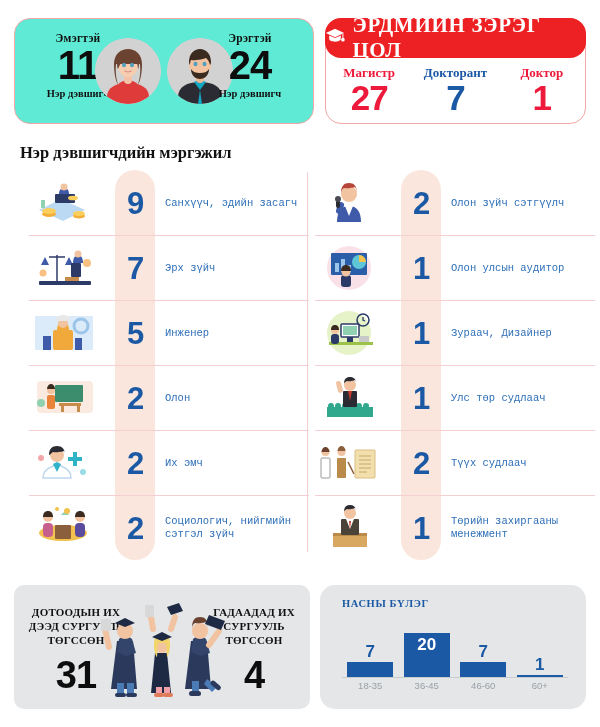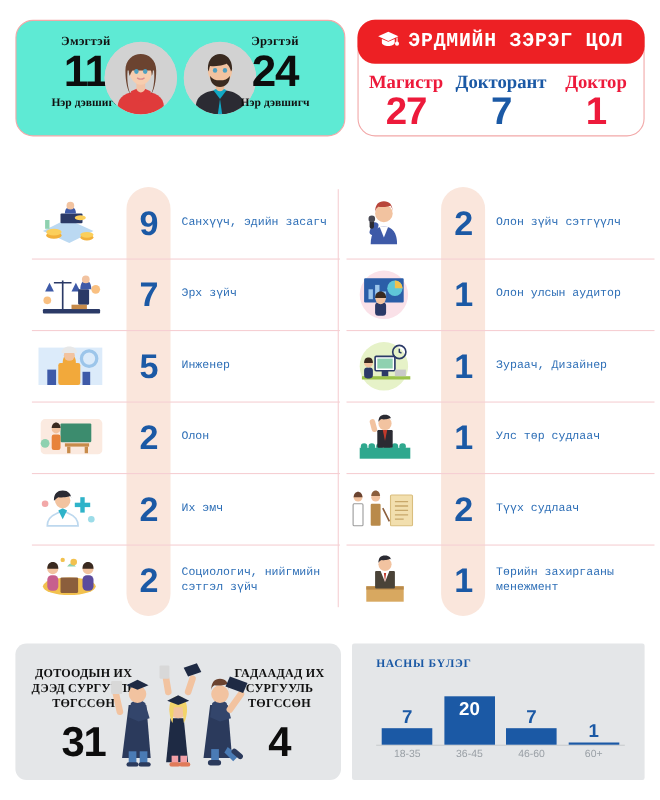--- a/index.html
+++ b/index.html
@@ -30,25 +30,25 @@
   .top-right{
     position:absolute;left:325px;top:18px;width:261px;height:106px;
     border:1.5px solid #F2A8A8;border-radius:16px;background:#fff;
     box-sizing:border-box;
   }
   .deg-banner{
     position:absolute;left:-1.5px;top:-1.5px;width:261px;height:40px;
     background:#ED2024;border-radius:16px;display:flex;align-items:center;justify-content:center;gap:8px;
   }
   .deg-banner .t{
-    font-family:Liberation Mono, monospace;font-weight:bold;font-size:18px;color:#fff;letter-spacing:.7px;
+    font-family:Liberation Serif, serif;font-weight:bold;font-size:21px;color:#fff;letter-spacing:.7px;
   }
   .deg-row{position:absolute;left:0;top:46px;width:100%;display:flex;}
   .deg{flex:1;text-align:center;}
-  .deg .lbl{font-family:"Liberation Serif",serif;font-weight:bold;font-size:17px;}
+  .deg .lbl{font-family:"Liberation Serif",serif;font-weight:bold;font-size:13px;}
   .deg .val{font-family:"Liberation Sans",sans-serif;font-weight:bold;font-size:35px;line-height:36px;letter-spacing:-1px;margin-top:-1px;}
   .red{color:#ED1A3B;}
   .blue{color:#1B59A5;}
 
   
   .sec-title{
     position:absolute;left:20px;top:143px;
     font-family:"Liberation Serif",serif;font-weight:bold;font-size:16.5px;color:#111;
   }
 
@@ -82,21 +82,21 @@
   }
   .bl-block{position:absolute;top:20px;width:96px;text-align:center;
     font-family:"Liberation Serif",serif;font-weight:bold;font-size:11px;color:#111;line-height:14px;letter-spacing:.2px;}
   .bl-block.l{left:14px;}
   .bl-block.r{right:8px;}
   .bl-num{font-family:"Liberation Sans",sans-serif;font-weight:bold;font-size:38px;line-height:40px;color:#0d0d0d;letter-spacing:-1px;margin-top:8px;}
   .grads{position:absolute;left:50%;top:52%;transform:translate(-50%,-50%);width:130px;height:96px;}
 
   .bot-right{
     position:absolute;left:320px;top:585px;width:266px;height:124px;
-    background:#E4E6E8;border-radius:2px;
+    background:#E4E6E8;border-radius:15px;
   }
   .age-title{position:absolute;left:22px;top:13px;font-family:"Liberation Serif",serif;
     font-weight:bold;font-size:10.5px;color:#1B59A5;letter-spacing:.6px;}
   .chart{position:absolute;left:22px;top:34px;right:14px;bottom:10px;}
   .axis{position:absolute;left:0;right:4px;bottom:21px;height:1px;background:#c9ccce;}
   .bars{position:absolute;left:0;right:4px;bottom:22px;height:66px;display:flex;align-items:flex-end;}
   .bcell{flex:1;position:relative;height:100%;display:flex;flex-direction:column;justify-content:flex-end;align-items:center;}
   .bar{width:46px;background:#1B59A5;}
   .bval{position:absolute;font-family:"Liberation Sans",sans-serif;font-weight:bold;font-size:17px;line-height:17px;color:#1B59A5;}
   .bval.inside{color:#fff;}
@@ -175,20 +175,21 @@
         <div class="lbl blue">Докторант</div>
         <div class="val blue">7</div>
       </div>
       <div class="deg">
         <div class="lbl red">Доктор</div>
         <div class="val red">1</div>
       </div>
     </div>
   </div>
 
+  <div class="sec-title">Нэр дэвшигчдийн мэргэжил</div>
 
   <div class="lists">
     <div class="vdiv"></div>
 
     <div class="col left">
       <div class="hl"></div>
 
       <div class="row">
         <div class="ic">
           <svg width="72" height="50" viewBox="0 0 72 50">

